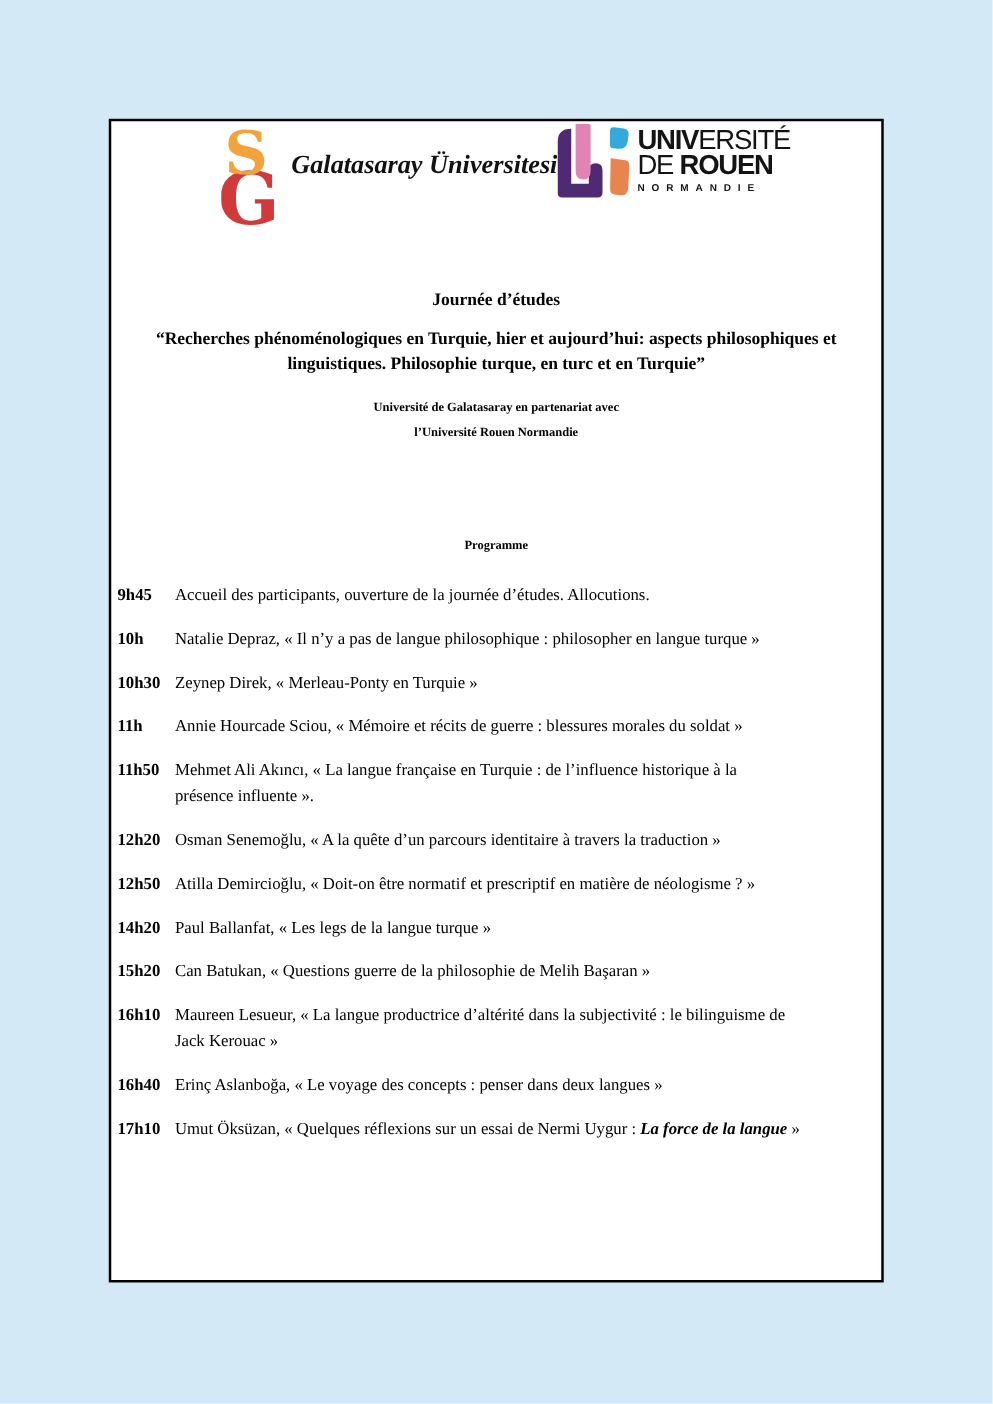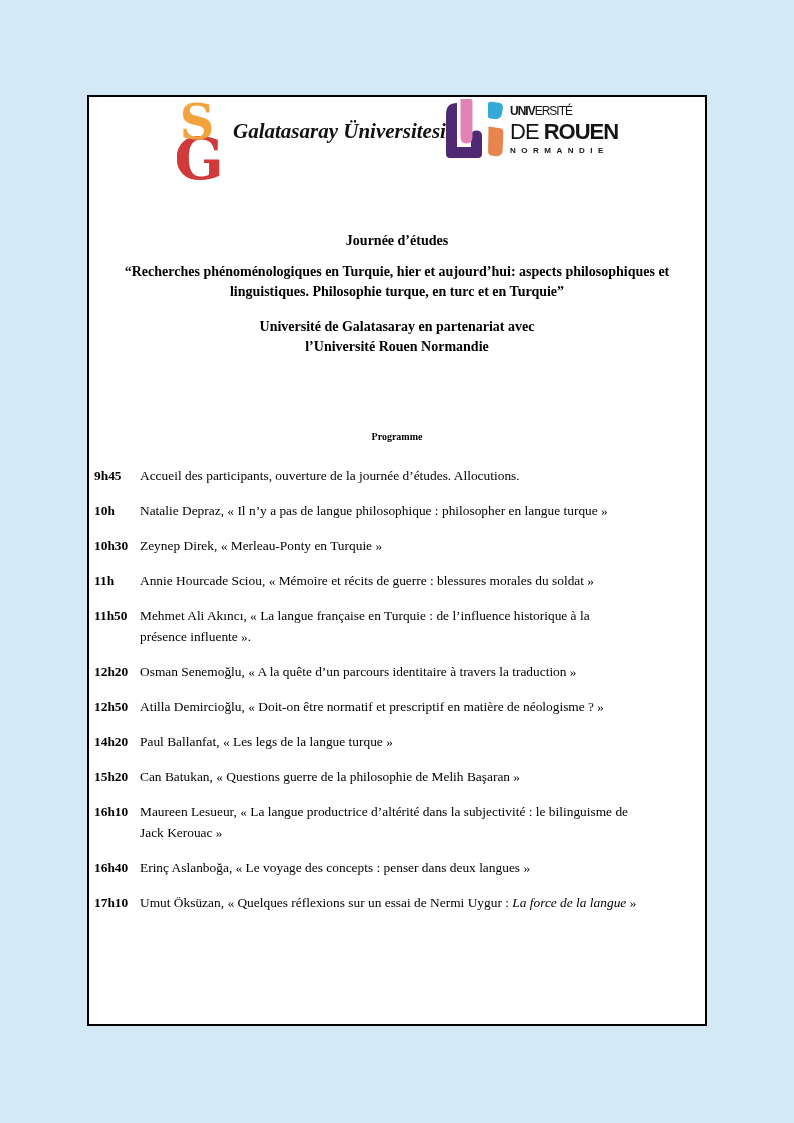--- a/index.html
+++ b/index.html
@@ -21,53 +21,53 @@
   .logos { position: relative; height: 92px; }
   .gs-logo { position: absolute; left: 88px; top: 2px; display: flex; gap: 12px; }
   .gs-mark { flex: none; }
   .gs-label {
     font-style: italic; font-weight: bold; font-size: 21px;
     margin-top: 20px; color: #111111; white-space: nowrap;
   }
   .rouen-logo { position: absolute; left: 357px; top: 2px; display: flex; gap: 4px; }
   .rouen-mark { flex: none; }
   .rouen-text { font-family: "Liberation Sans", sans-serif; color: #141414; margin-top: 3px; }
-  .rn-line1 { font-size: 12px; letter-spacing: -1px; line-height: 19px; font-weight: 300; }
+  .rn-line1 { font-size: 22px; letter-spacing: -1px; line-height: 19px; font-weight: 300; }
   .rn-line1 .bold { font-weight: bold; }
   .rn-line2 { font-size: 22px; letter-spacing: -1px; line-height: 22px; font-weight: 300; }
   .rn-line2 .bold { font-weight: bold; }
   .rn-line3 { font-size: 8px; letter-spacing: 5.5px; line-height: 12px; margin-top: 2px; font-weight: bold; }
   
   .doc-title {
     margin-top: 44px; text-align: center;
     font-weight: bold; font-size: 14px; line-height: 16px;
   }
   .doc-subtitle {
     margin: 13px auto 0; width: 575px; text-align: center;
     font-weight: bold; font-size: 14px; line-height: 20px;
   }
   .doc-date {
     margin-top: 15px; text-align: center;
     font-weight: bold; font-size: 14px; line-height: 16px;
   }
   .doc-partner {
     margin-top: 15px; text-align: center;
-    font-weight: bold; font-size: 14px; line-height: 20px;
+    font-weight: bold; font-size: 10px; line-height: 20px;
   }
   
   .prog-heading {
     margin-top: 72px; text-align: center;
     font-weight: bold; font-size: 10px; line-height: 16px;
   }
   .entries { margin-top: 20px; padding: 0 0 0 5px; }
   .entry { display: flex; margin-bottom: 14px; font-size: 13.4px; line-height: 21px; }
   .entry-time { width: 46px; flex: none; font-weight: bold; }
   .entry-text { flex: 1; padding-right: 6px; }
   .entry-line2:empty { display: none; }
-  .it { font-style: italic; }
+  .it { font-style: italic; font-weight: bold; }
 </style>
 </head>
 <body>
 
 <div class="page">
 
   <div class="logos">
 
     <div class="gs-logo">
       <svg class="gs-mark" width="44" height="84" viewBox="0 0 44 84">

